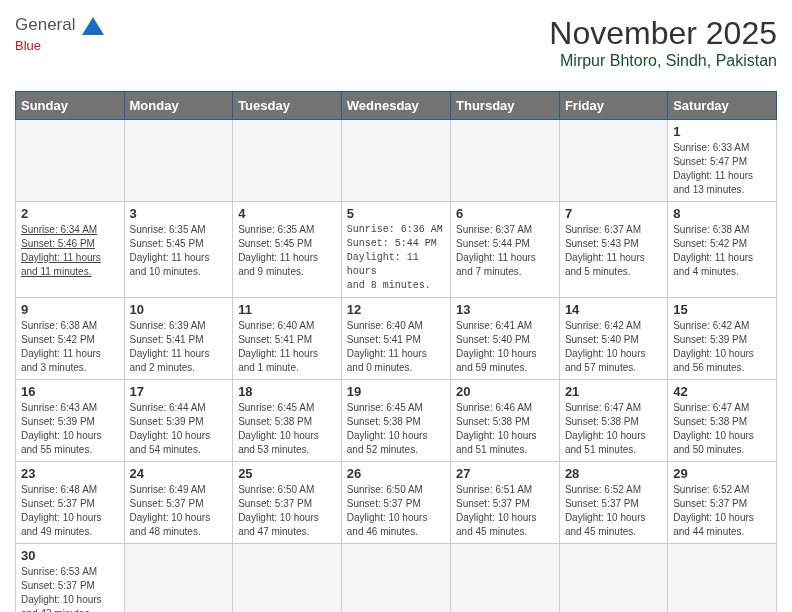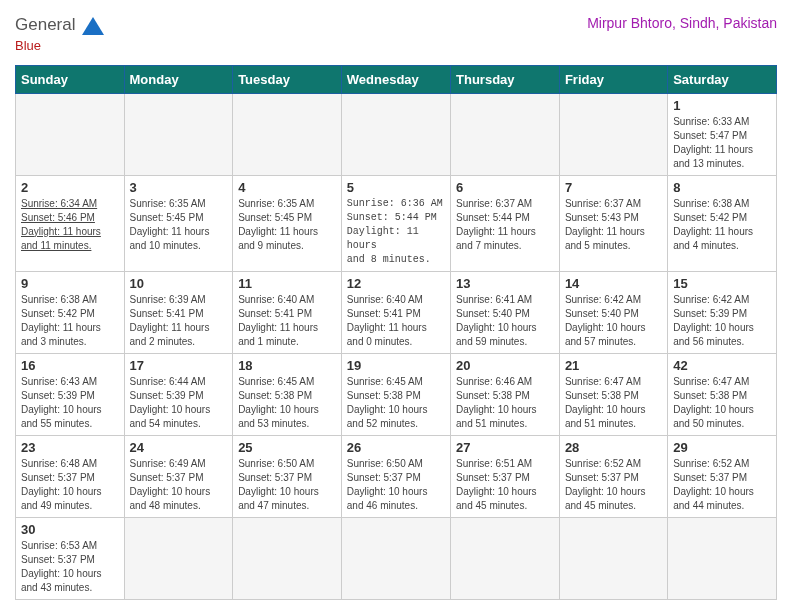--- a/index.html
+++ b/index.html
@@ -7,46 +7,46 @@
       font-family: Arial, sans-serif;
       background: #fff;
       width: 792px;
       min-height: 612px;
       padding: 15px;
     }
     .header-area {
       display: flex;
       justify-content: space-between;
       align-items: flex-start;
-      margin-bottom: 10px;
+      margin-bottom: 21px;
     }
     .logo {
       display: flex;
       align-items: center;
       gap: 4px;
     }
     .title-area {
       text-align: right;
     }
     .month-title {
       font-size: 32px;
       color: #333;
       font-weight: 300;
     }
     .subtitle {
-      font-size: 14px;
-      color: #a21caf;
+      font-size: 16px;
+      color: #14532d;
     }
     .calendar {
       width: 100%;
       border-collapse: collapse;
       border: 1px solid #ccc;
     }
     .calendar th {
-      background: #0f766e;
+      background: #737373;
       color: #fff;
       font-size: 13px;
       font-weight: bold;
       padding: 6px 5px;
       text-align: left;
       border: 1px solid #1a5fa0;
     }
     .calendar td {
       border: 1px solid #ccc;
       vertical-align: top;
@@ -86,20 +86,21 @@
       <span style="font-size:17px; color:#555; font-weight:normal;">General</span>
       <svg width="22" height="18" viewBox="0 0 22 18" style="vertical-align:middle; margin-left:2px;">
         <polygon points="11,0 22,18 0,18" fill="#1a6fc4"></polygon>
       </svg>
       <br>
       <span style="font-size:13px; color:#b91c1c; font-weight:normal;">Blue</span>
     </div>
   </div>
 </div>
   <div class="title-area">
+    <div class="month-title">November 2025</div>
     <div class="subtitle">Mirpur Bhtoro, Sindh, Pakistan</div>
   </div>
 </div>
 
 <table class="calendar">
   <thead>
     <tr>
     <th>Sunday</th>
         <th>Monday</th>
         <th>Tuesday</th>

